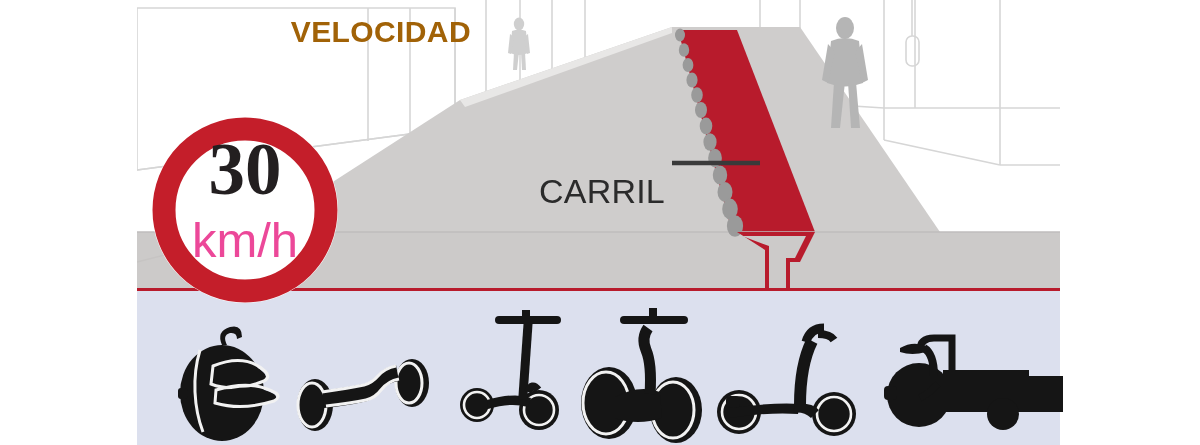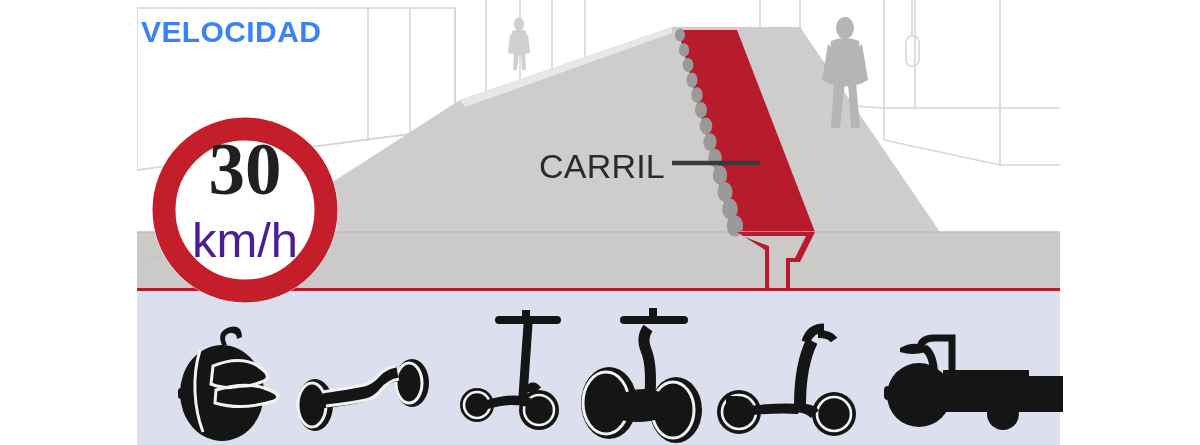--- a/index.html
+++ b/index.html
@@ -35,35 +35,36 @@
     top: 14px;
     width: 330px;
     z-index: 40;
   }
   .title-line {
     font-family: "Liberation Sans", sans-serif;
     font-weight: bold;
     font-size: 30px;
     line-height: 35px;
     letter-spacing: 0.4px;
-    color: #3b82f6;
+    color: #a16207;
     white-space: nowrap;
+    text-align: right;
   }
   .carril-label {
     position: absolute;
     left: 539px;
     top: 142px;
     z-index: 35;
     font-family: "Liberation Sans", sans-serif;
     font-size: 34px;
     line-height: 48px;
     color: #2b2b2b;
     letter-spacing: 0.2px;
   }
-  .carril-label div { white-space: nowrap; }
+  .carril-label div { white-space: nowrap; margin-top: 25px; }
   .sign-wrap {
     position: absolute;
     left: 143px;
     top: 108px;
     width: 204px;
     height: 204px;
     z-index: 45;
   }
   .sign-num {
     position: absolute;
@@ -79,21 +80,21 @@
   }
   .sign-unit {
     position: absolute;
     left: 0;
     top: 104px;
     width: 204px;
     text-align: center;
     font-family: "Liberation Sans", sans-serif;
     font-size: 49px;
     line-height: 56px;
-    color: #4c1d95;
+    color: #ec4899;
   }
 </style>
 </head>
 <body>
 
 <div id="infographic">
 
   <svg class="layer" id="scene-svg" width="1200" height="445" viewBox="0 0 1200 445">
     <defs>
       <clipPath id="sceneClip">

